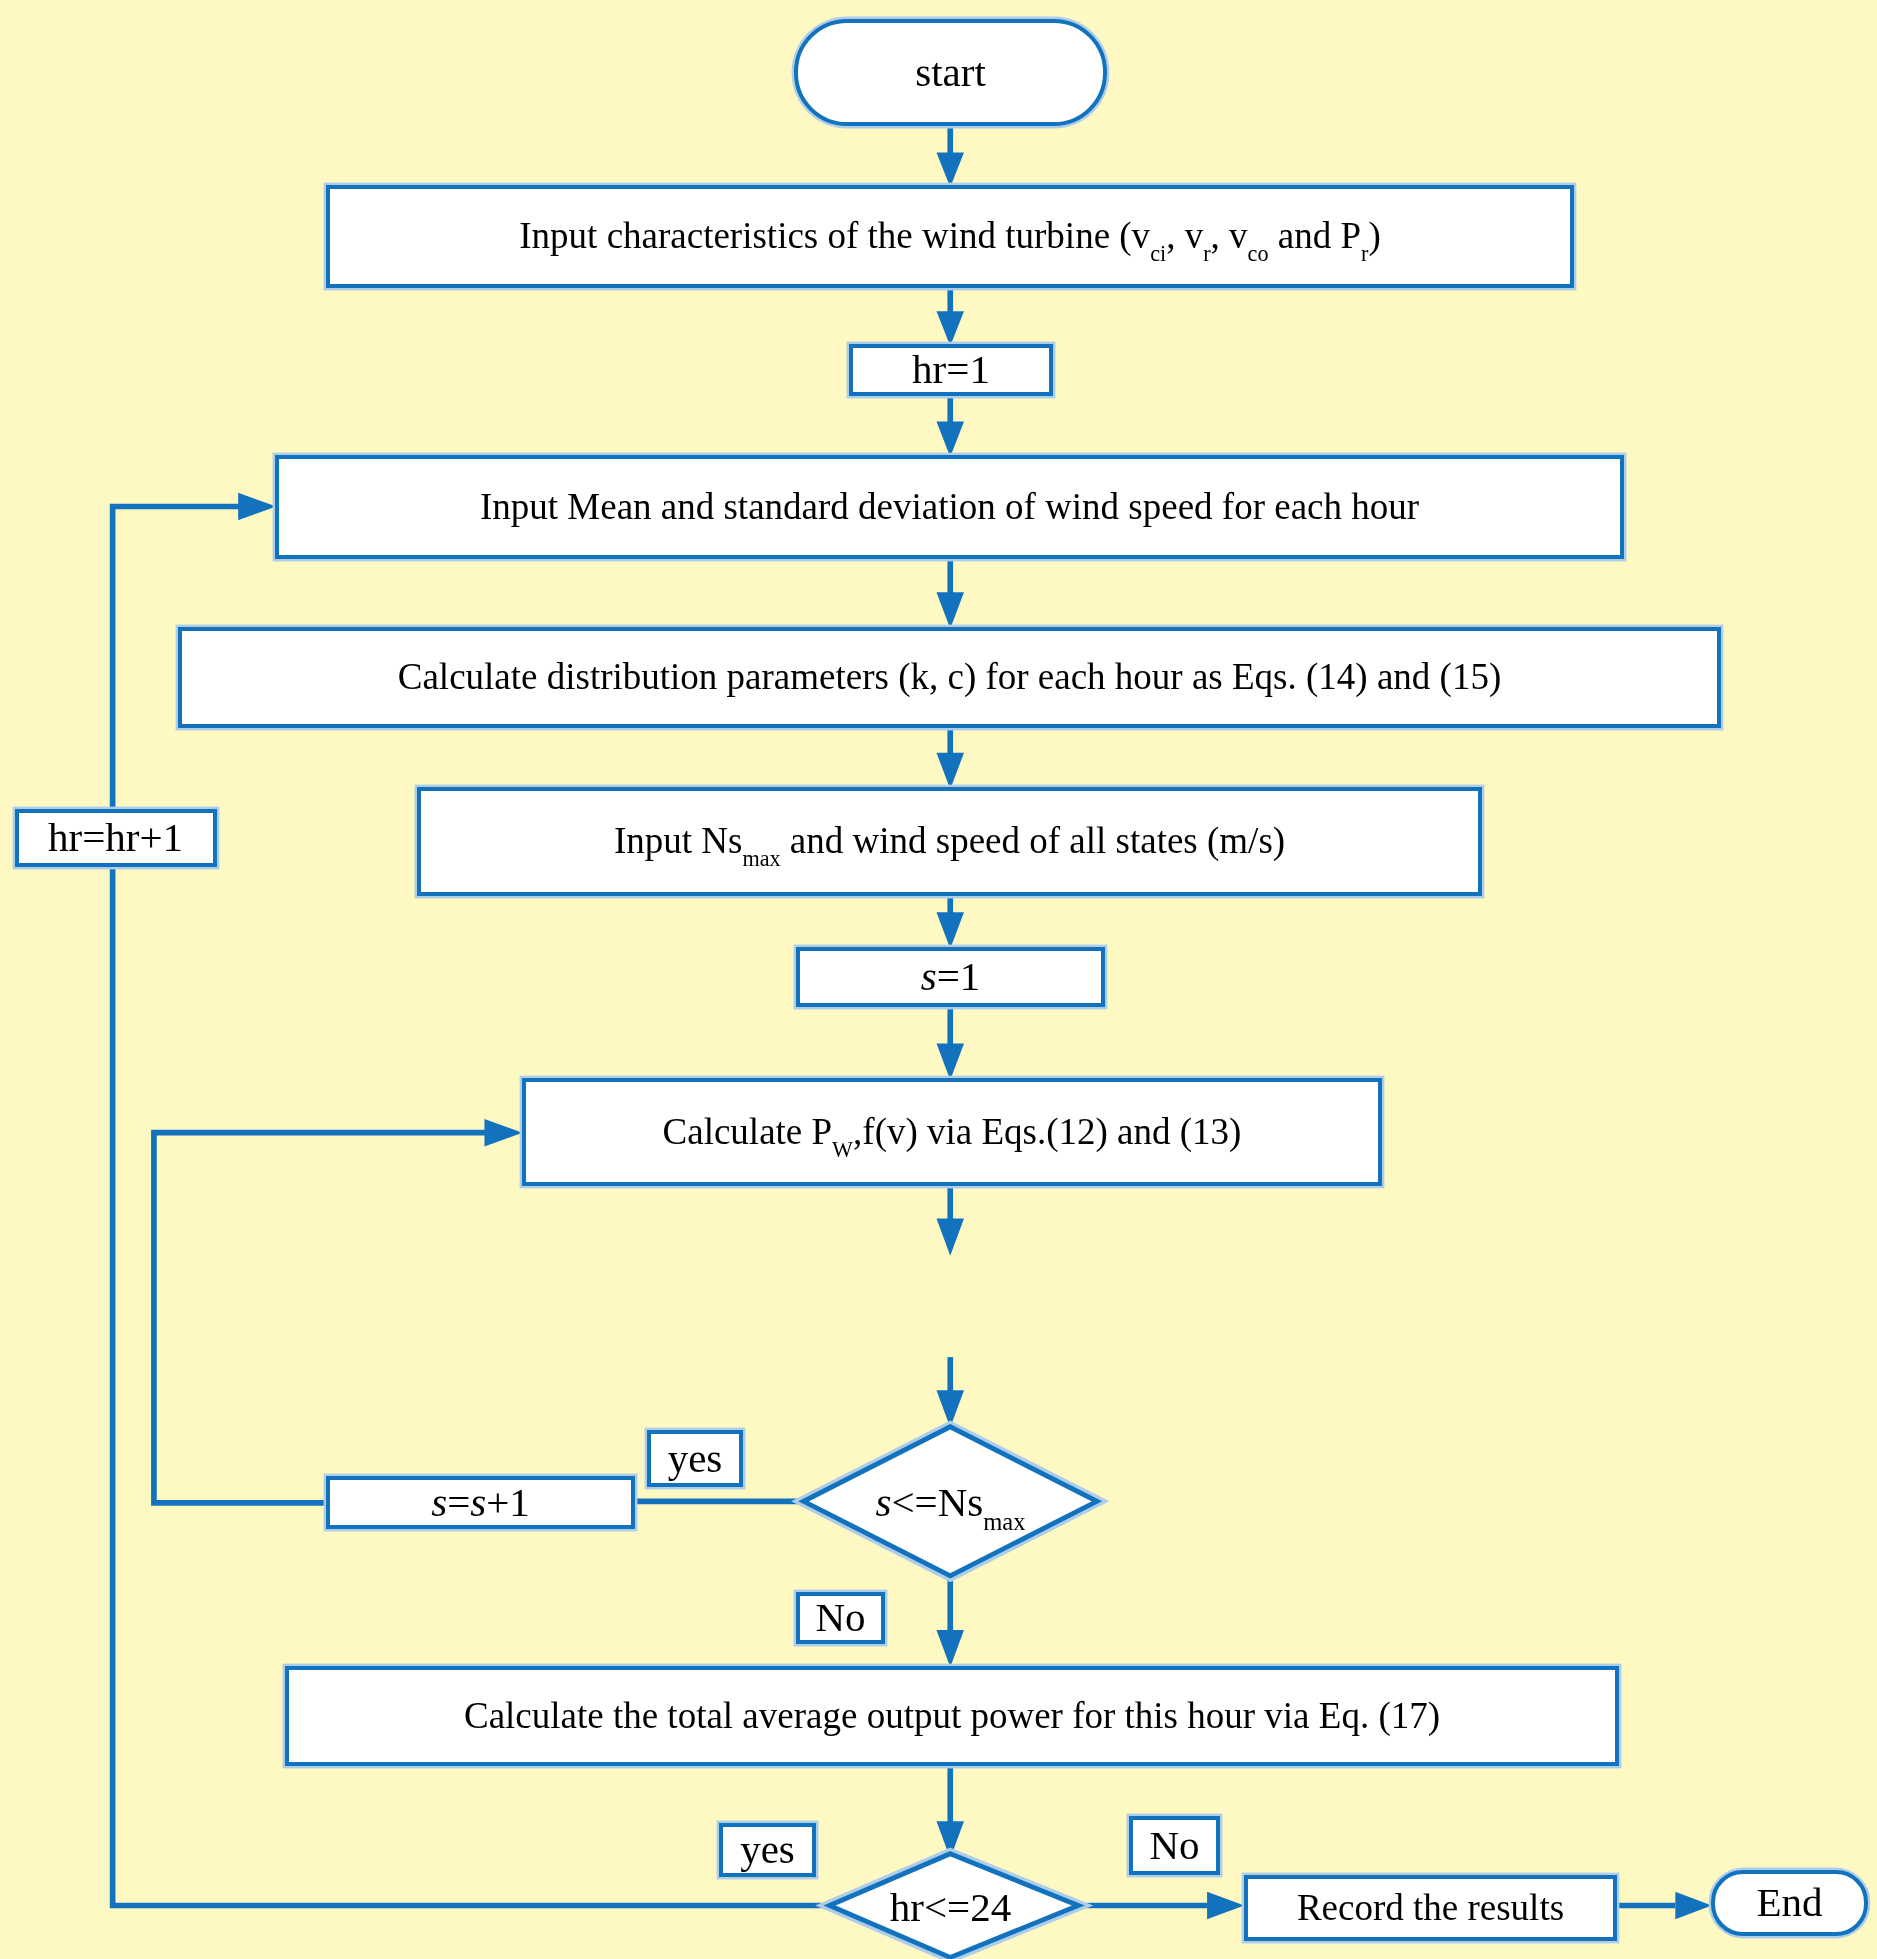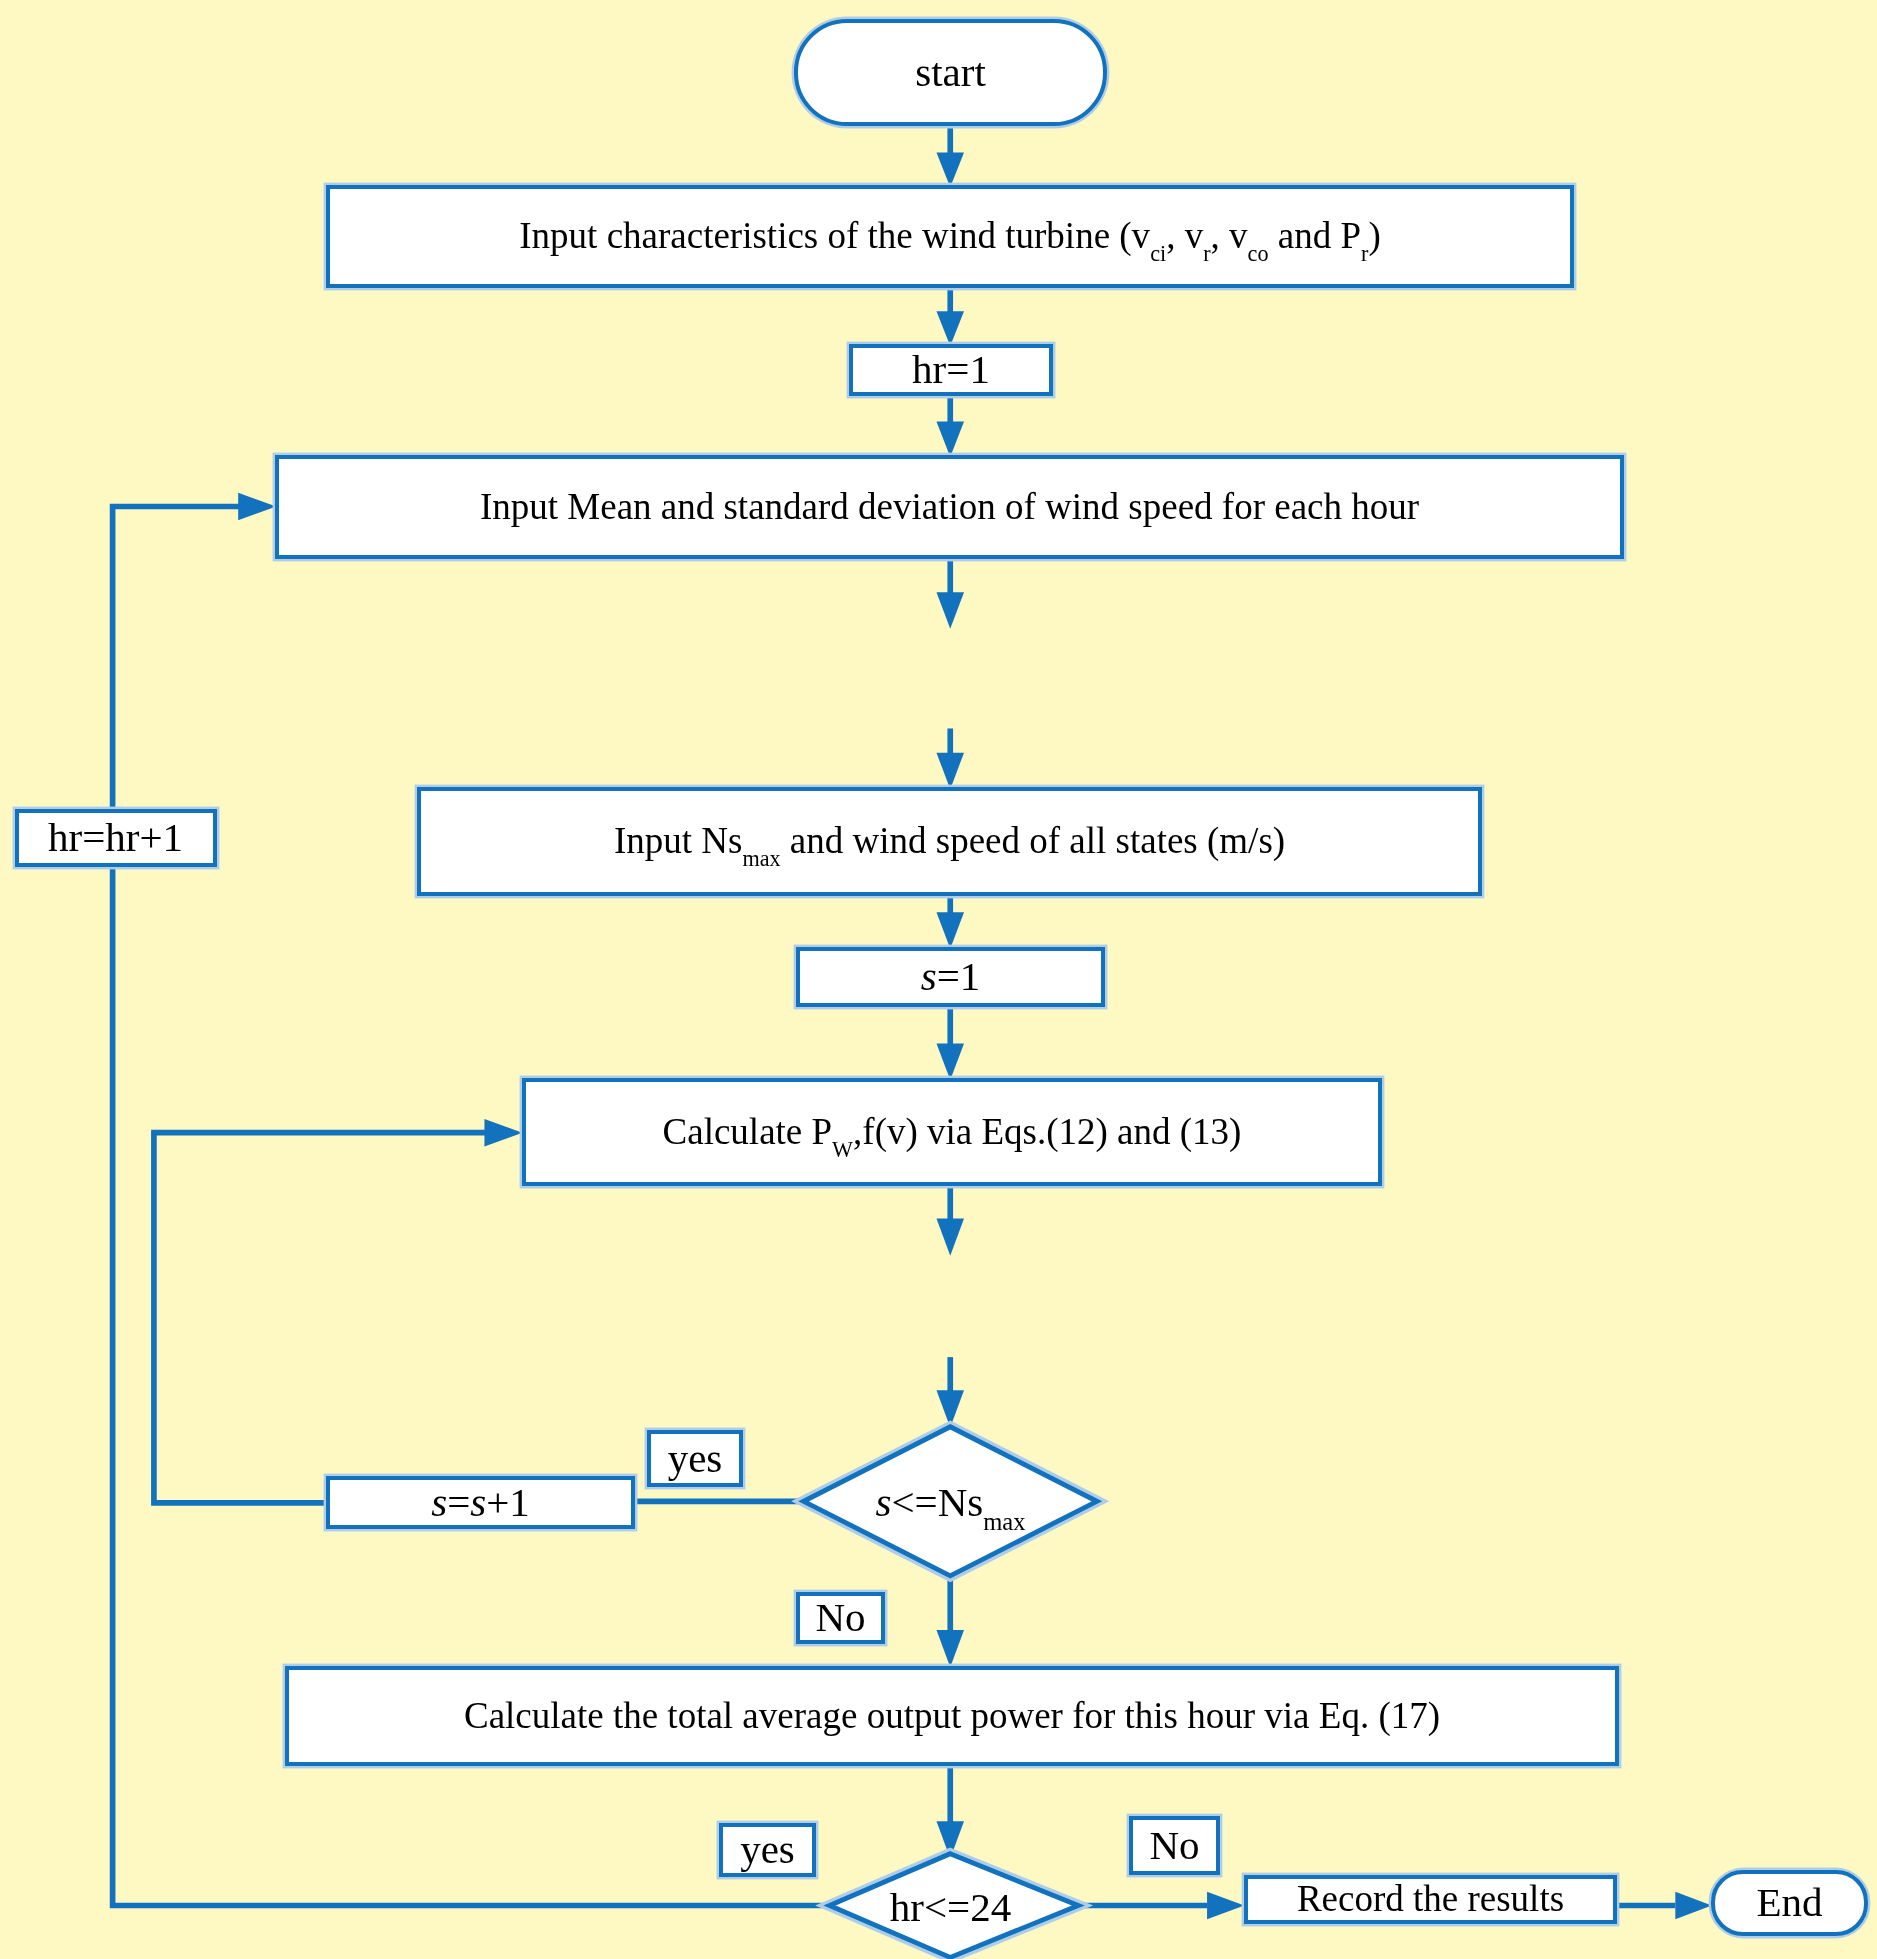--- a/index.html
+++ b/index.html
@@ -150,20 +150,23 @@
   </div>
 
   <div class="node small" style="left:849px;top:344px;width:204px;height:52px;">
     <span><span>hr=1</span></span>
   </div>
 
   <div class="node" style="left:275px;top:455px;width:1349px;height:104px;">
     <span><span>Input Mean and standard deviation of wind speed for each hour</span></span>
   </div>
 
+  <div class="node" style="left:178px;top:627px;width:1543px;height:101px;">
+    <span><span>Calculate distribution parameters (k, c) for each hour as Eqs. (14) and (15)</span></span>
+  </div>
 
   <div class="node" style="left:417px;top:787px;width:1065px;height:109px;">
     <span><span>Input Ns</span><sub>max</sub><span> and wind speed of all states (m/s)</span></span>
   </div>
 
   <div class="node small" style="left:796px;top:947px;width:309px;height:60px;">
     <span><span class="it">s</span><span>=1</span></span>
   </div>
 
   <div class="node" style="left:522px;top:1078px;width:860px;height:108px;">
@@ -200,21 +203,21 @@
   </div>
 
   <div class="dlabel" style="left:845px;top:1880px;width:211px;height:53px;">
     <span><span>hr&lt;=24</span></span>
   </div>
 
   <div class="node small" style="left:14.6px;top:809px;width:202px;height:58px;">
     <span><span>hr=hr+1</span></span>
   </div>
 
-  <div class="node" style="left:1244px;top:1875px;width:373px;height:49px;">
+  <div class="node" style="left:1244px;top:1875px;width:373px;height:66px;">
     <span><span>Record the results</span></span>
   </div>
 
   <div class="node term end" style="left:1711px;top:1870px;width:157px;height:66px;">
     <span><span>End</span></span>
   </div>
 
 </div>
 
 

